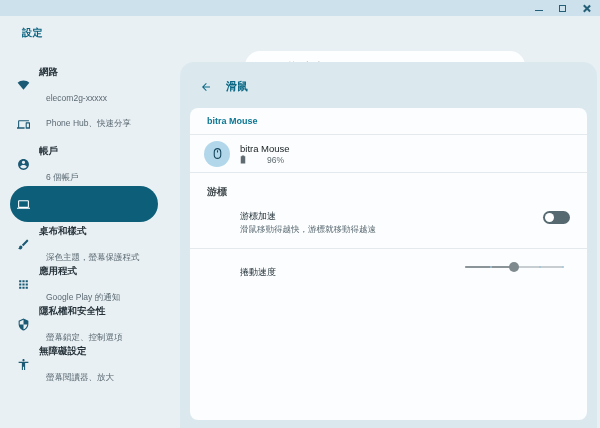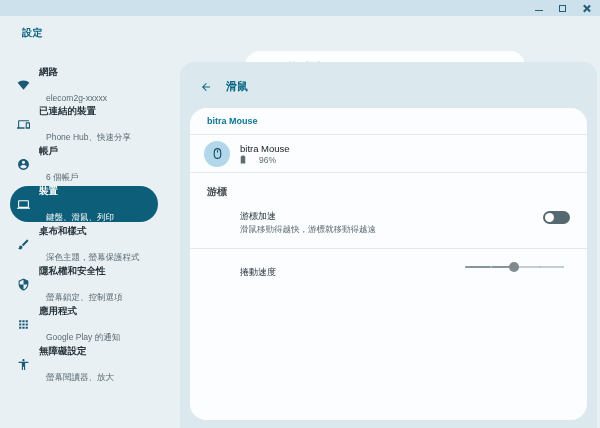--- a/index.html
+++ b/index.html
@@ -35,30 +35,30 @@
   .nav-item.selected { height:36px; margin:2px 22px 2px 10px; padding-left:6px; background:#0d5e78; border-radius:18px; }
   .nav-item.selected .nav-icon svg { fill:#fff; }
   .nav-item.selected .nav-title, .nav-item.selected .nav-sub { color:#fff; }
 
   
   .pane { position:absolute; left:180px; top:62px; width:417px; height:366px; background:#dbe9ef; border-radius:14px 14px 0 0; }
   .page-header { position:absolute; left:20px; top:17px; display:flex; align-items:center; gap:14px; }
   .page-header svg { width:12px; height:12px; fill:#0b6885; cursor:pointer; }
   .page-title { font-size:11px; font-weight:700; color:#0b6885; }
 
-  .card { position:absolute; left:10px; top:46px; width:397px; height:312px; background:#fbfdfe; border-radius:16px; overflow:hidden; }
+  .card { position:absolute; left:10px; top:46px; width:397px; height:312px; background:#fbfdfe; border-radius:8px; overflow:hidden; }
   .card-header { height:26px; display:flex; align-items:center; padding-left:17px; font-size:9px; font-weight:700; color:#0d7693; }
   .divider { height:1px; background:#e3e9ec; }
 
   .device-row { height:37px; display:flex; align-items:center; padding-left:14px; gap:10px; }
   .avatar { width:26px; height:26px; border-radius:50%; background:#b2d7ea; display:flex; align-items:center; justify-content:center; }
   .avatar svg { width:13px; height:13px; }
   .device-info { display:flex; flex-direction:column; gap:1px; }
   .device-name { font-size:9.5px; color:#202528; }
-  .battery-line { display:flex; align-items:center; gap:13px; }
+  .battery-line { display:flex; align-items:center; gap:21px; }
   .battery-line svg { width:6px; height:9px; }
   .battery-pct { font-size:8.5px; color:#5f6b70; }
 
   .section-label { padding:12px 0 4px 17px; font-size:10px; color:#40484c; font-weight:700; }
 
   .setting-row { position:relative; padding:6px 16px 6px 50px; min-height:30px; }
   .setting-title { font-size:9px; color:#24333a; line-height:14px; }
   .setting-sub { font-size:8.5px; color:#5a6a72; line-height:13px; }
   .link { color:#0b7189; text-decoration:underline; cursor:pointer; }
 
@@ -128,21 +128,20 @@
     </div>
 
 
     <div class="nav-item">
       <span class="nav-icon">
           <svg viewBox="0 0 24 24">
             <path d="M4 6h18V4H4c-1.1 0-2 .9-2 2v11H0v3h14v-3H4V6zm19 2h-6c-.55 0-1 .45-1 1v10c0 .55.45 1 1 1h6c.55 0 1-.45 1-1V9c0-.55-.45-1-1-1zm-1 9h-4v-7h4v7z"></path>
           </svg>
         </span>
       <span class="nav-text">
-          <span class="nav-title">已連結的裝置</span>
           <span class="nav-sub">Phone Hub、快速分享</span>
         </span>
     </div>
 
     <div class="nav-item">
       <span class="nav-icon">
           <svg viewBox="0 0 24 24">
             <path d="M12 2C6.48 2 2 6.48 2 12s4.48 10 10 10 10-4.48 10-10S17.52 2 12 2zm0 3c1.66 0 3 1.34 3 3s-1.34 3-3 3-3-1.34-3-3 1.34-3 3-3zm0 14.2c-2.5 0-4.71-1.28-6-3.22.03-1.99 4-3.08 6-3.08 1.99 0 5.97 1.09 6 3.08-1.29 1.94-3.5 3.22-6 3.22z"></path>
           </svg>
         </span>
@@ -151,59 +150,55 @@
           <span class="nav-sub">6 個帳戶</span>
         </span>
     </div>
 
     <div class="nav-item selected">
       <span class="nav-icon">
           <svg viewBox="0 0 24 24">
             <path d="M20 18c1.1 0 2-.9 2-2V6c0-1.1-.9-2-2-2H4c-1.1 0-2 .9-2 2v10c0 1.1.9 2 2 2H0v2h24v-2h-4zM4 6h16v10H4V6z"></path>
           </svg>
         </span>
-      <span class="nav-text">
-          <span class="nav-title">裝置</span>
-          <span class="nav-sub">鍵盤、滑鼠、列印</span>
-        </span>
     </div>
 
     <div class="nav-item">
       <span class="nav-icon">
           <svg viewBox="0 0 24 24">
             <path d="M7 14c-1.66 0-3 1.34-3 3 0 1.31-1.16 2-2 2 .92 1.22 2.49 2 4 2 2.21 0 4-1.79 4-4 0-1.66-1.34-3-3-3zm13.71-9.37-1.34-1.34c-.39-.39-1.02-.39-1.41 0L9 12.25 11.75 15l8.96-8.96c.39-.39.39-1.02 0-1.41z"></path>
           </svg>
         </span>
       <span class="nav-text">
           <span class="nav-title">桌布和樣式</span>
           <span class="nav-sub">深色主題，螢幕保護程式</span>
         </span>
     </div>
 
     <div class="nav-item">
       <span class="nav-icon">
           <svg viewBox="0 0 24 24">
+            <path d="M4 8h4V4H4v4zm6 12h4v-4h-4v4zm-6 0h4v-4H4v4zm0-6h4v-4H4v4zm6 0h4v-4h-4v4zm6-10v4h4V4h-4zm-6 4h4V4h-4v4zm6 6h4v-4h-4v4zm0 6h4v-4h-4v4z"></path>
+          </svg>
+        </span>
+      <span class="nav-text">
+          <span class="nav-title">應用程式</span>
+          <span class="nav-sub">Google Play 的通知</span>
+        </span>
+    </div>
+
+    <div class="nav-item">
+      <span class="nav-icon">
+          <svg viewBox="0 0 24 24">
             <path d="M12 1 3 5v6c0 5.55 3.84 10.74 9 12 5.16-1.26 9-6.45 9-12V5l-9-4zm0 10.99h7c-.53 4.12-3.28 7.79-7 8.94V12H5V6.3l7-3.11v8.8z"></path>
           </svg>
         </span>
       <span class="nav-text">
           <span class="nav-title">隱私權和安全性</span>
           <span class="nav-sub">螢幕鎖定、控制選項</span>
-        </span>
-    </div>
-
-    <div class="nav-item">
-      <span class="nav-icon">
-          <svg viewBox="0 0 24 24">
-            <path d="M4 8h4V4H4v4zm6 12h4v-4h-4v4zm-6 0h4v-4H4v4zm0-6h4v-4H4v4zm6 0h4v-4h-4v4zm6-10v4h4V4h-4zm-6 4h4V4h-4v4zm6 6h4v-4h-4v4zm0 6h4v-4h-4v4z"></path>
-          </svg>
-        </span>
-      <span class="nav-text">
-          <span class="nav-title">應用程式</span>
-          <span class="nav-sub">Google Play 的通知</span>
         </span>
     </div>
 
     <div class="nav-item">
       <span class="nav-icon">
           <svg viewBox="0 0 24 24">
             <path d="M12 2c1.1 0 2 .9 2 2s-.9 2-2 2-2-.9-2-2 .9-2 2-2zm9 7h-6v13h-2v-6h-2v6H9V9H3V7h18v2z"></path>
           </svg>
         </span>
       <span class="nav-text">

